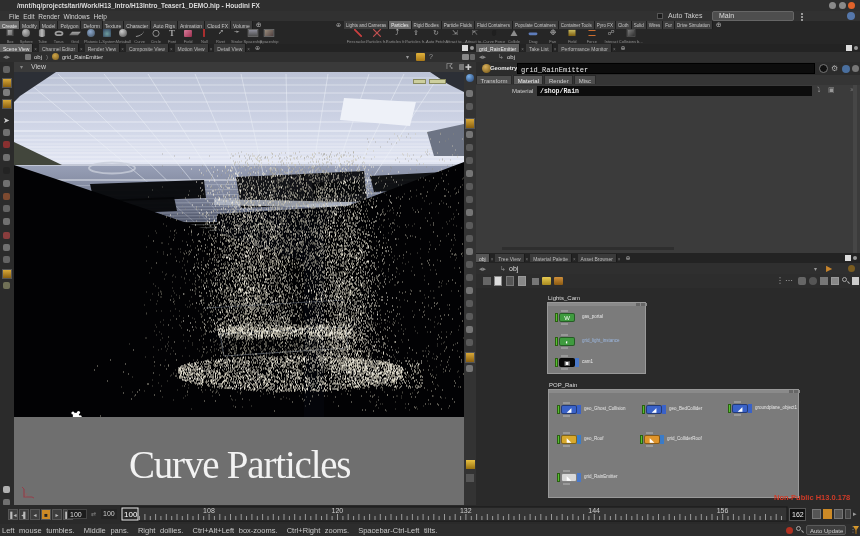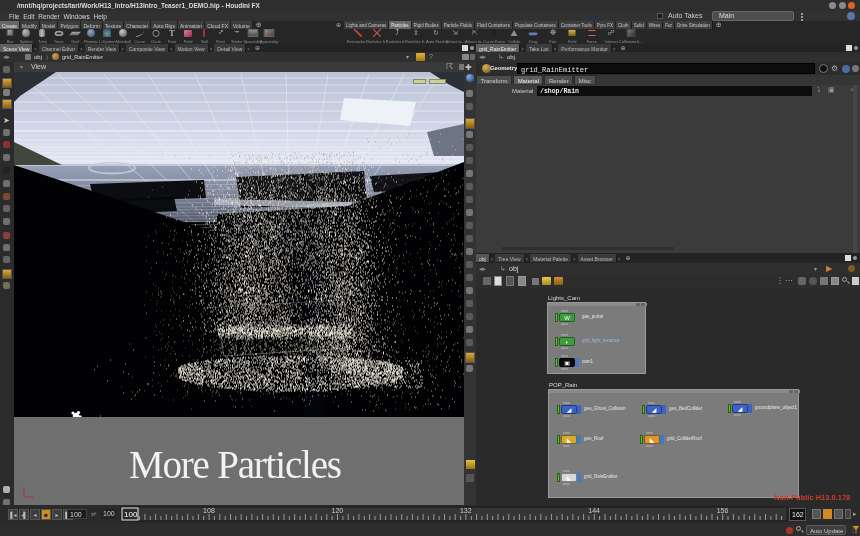--- a/index.html
+++ b/index.html
@@ -460,21 +460,21 @@
 <div class="abs" style="left:415px;top:7px;width:17px;height:5px;background:#cdcf9e;border:1px solid #8a8c60"></div>
 
 </div>
 
 <div class="abs" style="left:14px;top:417px;width:450px;height:88px;background:#6f6f6f">
  <svg class="abs" style="left:0;top:0" width="450" height="88">
       <path d="M10 72 L10 80 L18 80" stroke="#93404a" stroke-width="1.2" fill="none"></path>
       <path d="M10 72 l-2 -2 M18 80 l2 1" stroke="#93404a" stroke-width="1"></path>
       <text x="11" y="79" font-size="5" fill="#a05a5a">y</text>
     </svg>
- <div class="abs" style="left:115px;top:25px;font-size:39px;font-family:'Liberation Serif',serif;color:#f2f2f2;white-space:nowrap;letter-spacing:-1.2px">More Particles</div>
+ <div class="abs" style="left:115px;top:25px;font-size:39px;font-family:'Liberation Serif',serif;color:#f2f2f2;white-space:nowrap;letter-spacing:-1.2px">Curve Particles</div>
 </div>
 
 <div class="abs" style="left:464px;top:62px;width:12px;height:443px;background:#333" id="rstrip">
     <div class="abs" style="left:1px;top:1px;width:9px;height:9px;color:#ccc;font-size:8px">✚</div>
     <div class="abs" style="left:2px;top:12px;width:8px;height:8px;border-radius:50%;background:radial-gradient(circle at 35% 30%,#7ab0e8,#23406e)"></div>
     <div class="abs" style="left:2px;top:28px;width:7px;height:7px;background:#757575;border-radius:2px"></div>
     <div class="abs" style="left:2px;top:41px;width:7px;height:7px;background:#5a5a5a;border-radius:2px"></div>
     <div class="abs" style="left:1px;top:56px;width:10px;height:11px;background:linear-gradient(180deg,#d8a838,#8a6010);border:1px solid #555"></div>
     <div class="abs" style="left:2px;top:69px;width:7px;height:7px;background:#757575;border-radius:2px"></div>
     <div class="abs" style="left:2px;top:82px;width:7px;height:7px;background:#5a5a5a;border-radius:2px"></div>
@@ -829,20 +829,21 @@
     </div>
  <div class="abs" style="left:812px;top:4px;width:9px;height:10px;background:#555;border:1px solid #777"></div>
  <div class="abs" style="left:823px;top:4px;width:9px;height:10px;background:#cd8a26"></div>
  <div class="abs" style="left:834px;top:4px;width:9px;height:10px;background:#555;border:1px solid #777"></div>
  <div class="abs" style="left:845px;top:4px;width:6px;height:10px;background:#444;border:1px solid #666"></div>
  <div class="abs t" style="left:853px;top:5px;font-size:7px;color:#999">▸</div>
 </div>
 <style>.tbt{position:absolute;top:4px;width:10px;height:11px;background:#3d3d3d;border:1px solid #555;color:#bbb;font-size:6px;text-align:center;line-height:11px}</style>
 
 <div class="abs" style="left:0;top:524px;width:860px;height:12px;background:#2d2d2d">
+ <div class="abs t" style="left:2px;top:1.5px;font-size:7.5px;color:#c8c8c8;word-spacing:2.5px">Left mouse tumbles.&nbsp; Middle pans.&nbsp; Right dollies.&nbsp; Ctrl+Alt+Left box-zooms.&nbsp; Ctrl+Right zooms.&nbsp; Spacebar-Ctrl-Left tilts.</div>
  <div class="abs" style="left:786px;top:3px;width:7px;height:7px;border-radius:50%;background:#b03020"></div>
  <span class="abs" style="left:796px;top:2px;width:7px;height:7px">
       <span style="position:absolute;left:0;top:0;width:5px;height:5px;border:1px solid #aaa;border-radius:50%"></span>
       <span style="position:absolute;left:5px;top:5px;width:3px;height:1px;background:#aaa;transform:rotate(45deg)"></span>
     </span>
  <div class="abs" style="left:806px;top:1px;width:40px;height:10px;background:#3e3e3e;border:1px solid #5a5a5a;border-radius:2px">
       <span style="position:absolute;left:3px;top:1.5px;font-size:6px;color:#ccc;white-space:nowrap">Auto Update</span>
     </div>
  <div class="abs t" style="left:849px;top:1px;font-size:8px;color:#888">⋮</div>
  <div class="abs" style="left:853px;top:2px;width:6px;height:8px;background:linear-gradient(180deg,#e0a030,#8a5a10);clip-path:polygon(0 0,100% 0,60% 50%,60% 100%,40% 100%,40% 50%)"></div>

